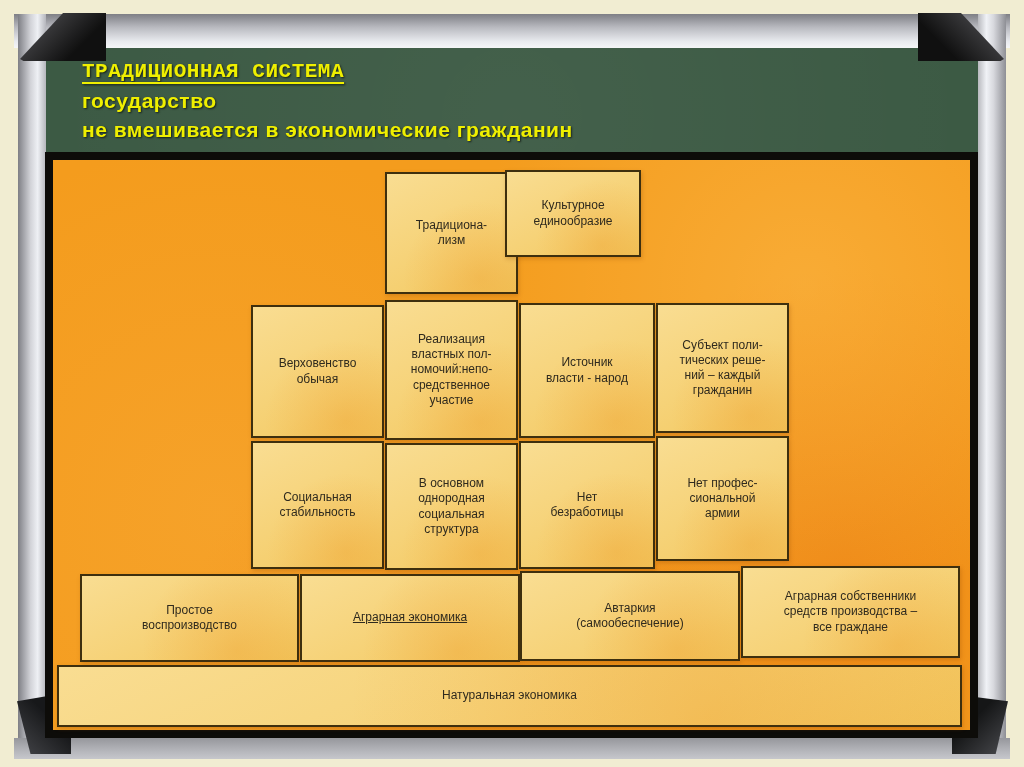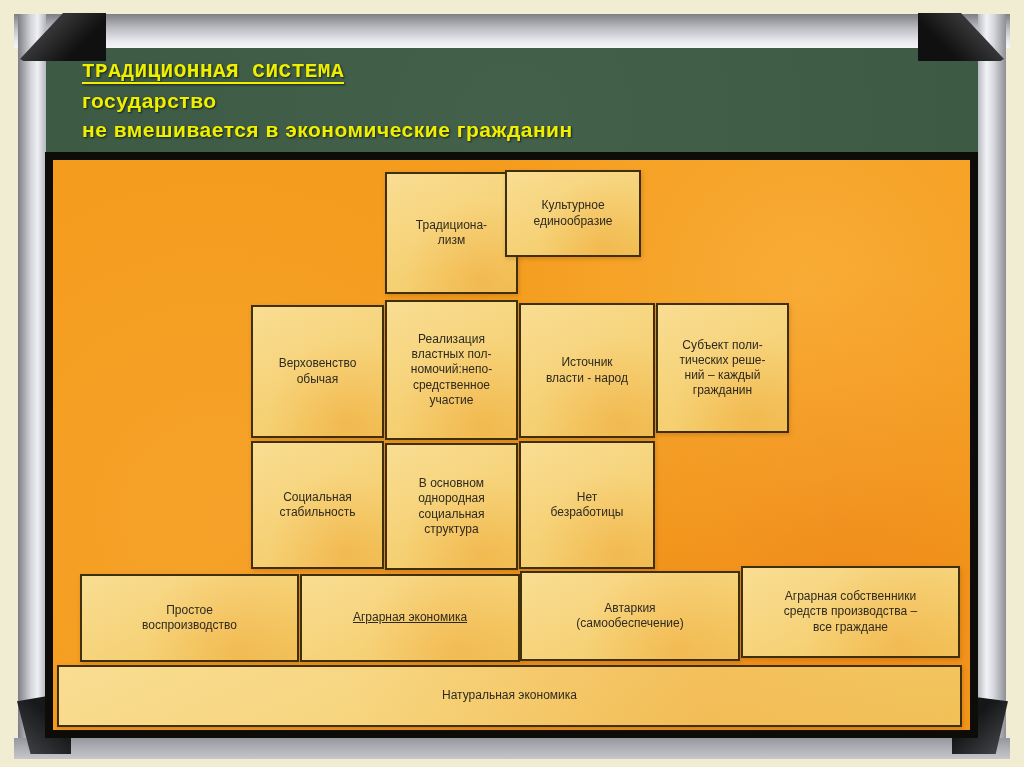--- a/index.html
+++ b/index.html
@@ -142,20 +142,23 @@
 гражданин</div>
 
     <div class="bx b-stability">Социальная
 стабильность</div>
     <div class="bx b-structure">В основном
 однородная
 социальная
 структура</div>
     <div class="bx b-no-unempl">Нет
 безработицы</div>
+    <div class="bx b-no-army">Нет профес-
+сиональной
+армии</div>
 
     <div class="bx b-reproduction">Простое
 воспроизводство</div>
     <div class="bx b-agrarian">Аграрная экономика</div>
     <div class="bx b-autarky">Автаркия
 (самообеспечение)</div>
     <div class="bx b-owners">Аграрная собственники
 средств производства –
 все граждане</div>
 

